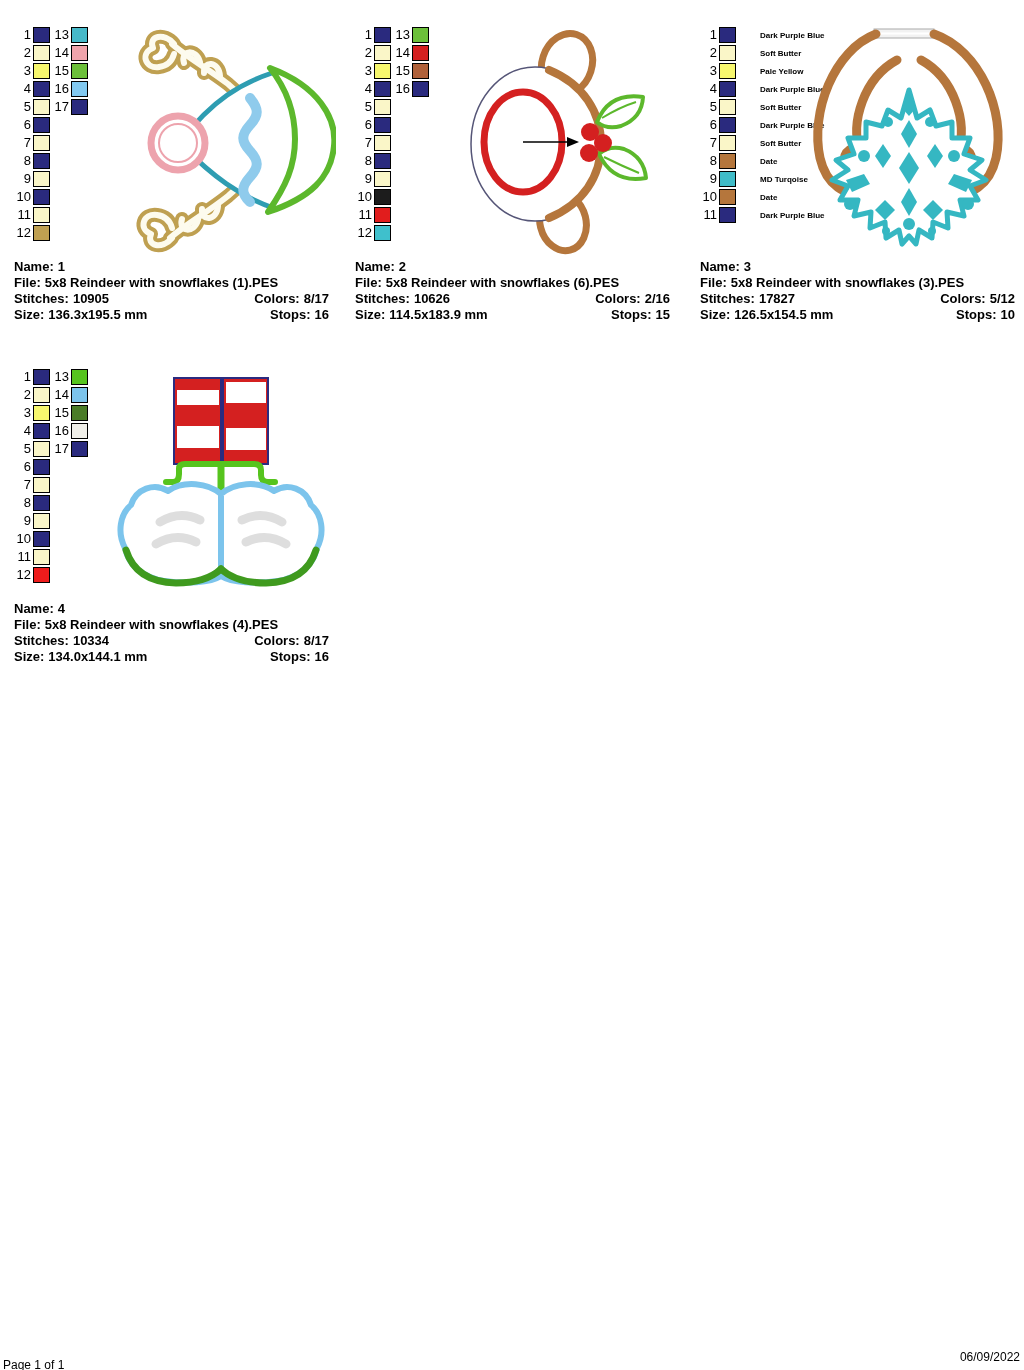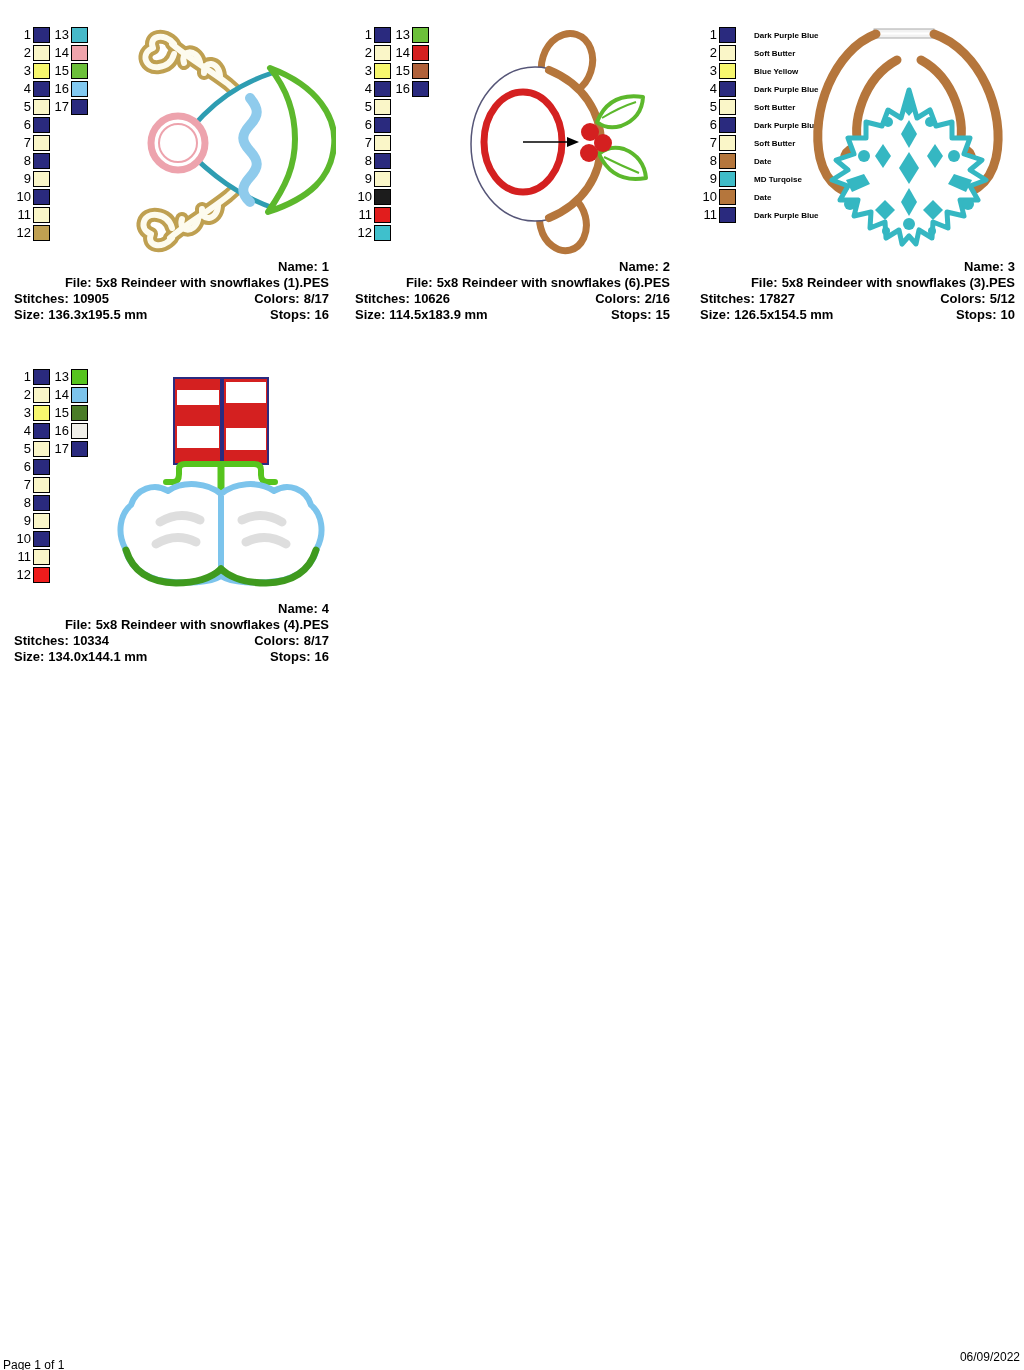--- a/index.html
+++ b/index.html
@@ -5,26 +5,26 @@
   html,body{margin:0;padding:0;}
   body{
     width:1024px;height:1370px;background:#ffffff;position:relative;
     font-family:"Liberation Sans", sans-serif;color:#000;
   }
   .section{position:absolute;width:332px;height:330px;}
   .palette{position:absolute;left:0;top:6px;}
   .pal-row{display:flex;align-items:center;height:18px;}
   .pal-num{width:17px;text-align:right;font-size:13px;line-height:18px;flex:0 0 auto;}
   .pal-swatch{width:15px;height:14px;border:1px solid #000;margin-left:2px;flex:0 0 auto;}
-  .pal-name{font-size:8px;font-weight:bold;margin-left:18px;white-space:nowrap;letter-spacing:0px;}
+  .pal-name{font-size:8px;font-weight:bold;margin-left:24px;white-space:nowrap;letter-spacing:0px;}
   .pal-entry{display:flex;align-items:center;}
   .pal-entry + .pal-entry{margin-left:2px;}
   .preview{position:absolute;}
   .meta{position:absolute;left:0;top:239px;width:315px;font-size:13px;font-weight:bold;line-height:16px;}
-  .meta .line{white-space:nowrap;text-align:right;}
+  .meta .line{white-space:nowrap;}
   .meta .split{display:flex;justify-content:space-between;}
   .lbl{margin-right:4px;}
   .footer{position:absolute;left:0;top:1350px;width:1024px;height:16px;font-size:12px;}
   .footer .pg{position:absolute;left:3px;top:8px;}
   .footer .src{position:absolute;left:167px;top:0;white-space:nowrap;}
   .footer .dt{position:absolute;right:4px;top:0;}
 </style>
 </head>
 <body>
 
@@ -323,21 +323,21 @@
         <span class="pal-entry">
           <span class="pal-num">2</span>
           <span class="pal-swatch" style="background: rgb(250, 246, 200);"></span>
           <span class="pal-name">Soft Butter</span>
         </span>
       </div>
       <div class="pal-row">
         <span class="pal-entry">
           <span class="pal-num">3</span>
           <span class="pal-swatch" style="background: rgb(247, 247, 110);"></span>
-          <span class="pal-name">Blue Yellow</span>
+          <span class="pal-name">Pale Yellow</span>
         </span>
       </div>
       <div class="pal-row">
         <span class="pal-entry">
           <span class="pal-num">4</span>
           <span class="pal-swatch" style="background: rgb(42, 42, 126);"></span>
           <span class="pal-name">Dark Purple Blue</span>
         </span>
       </div>
       <div class="pal-row">

